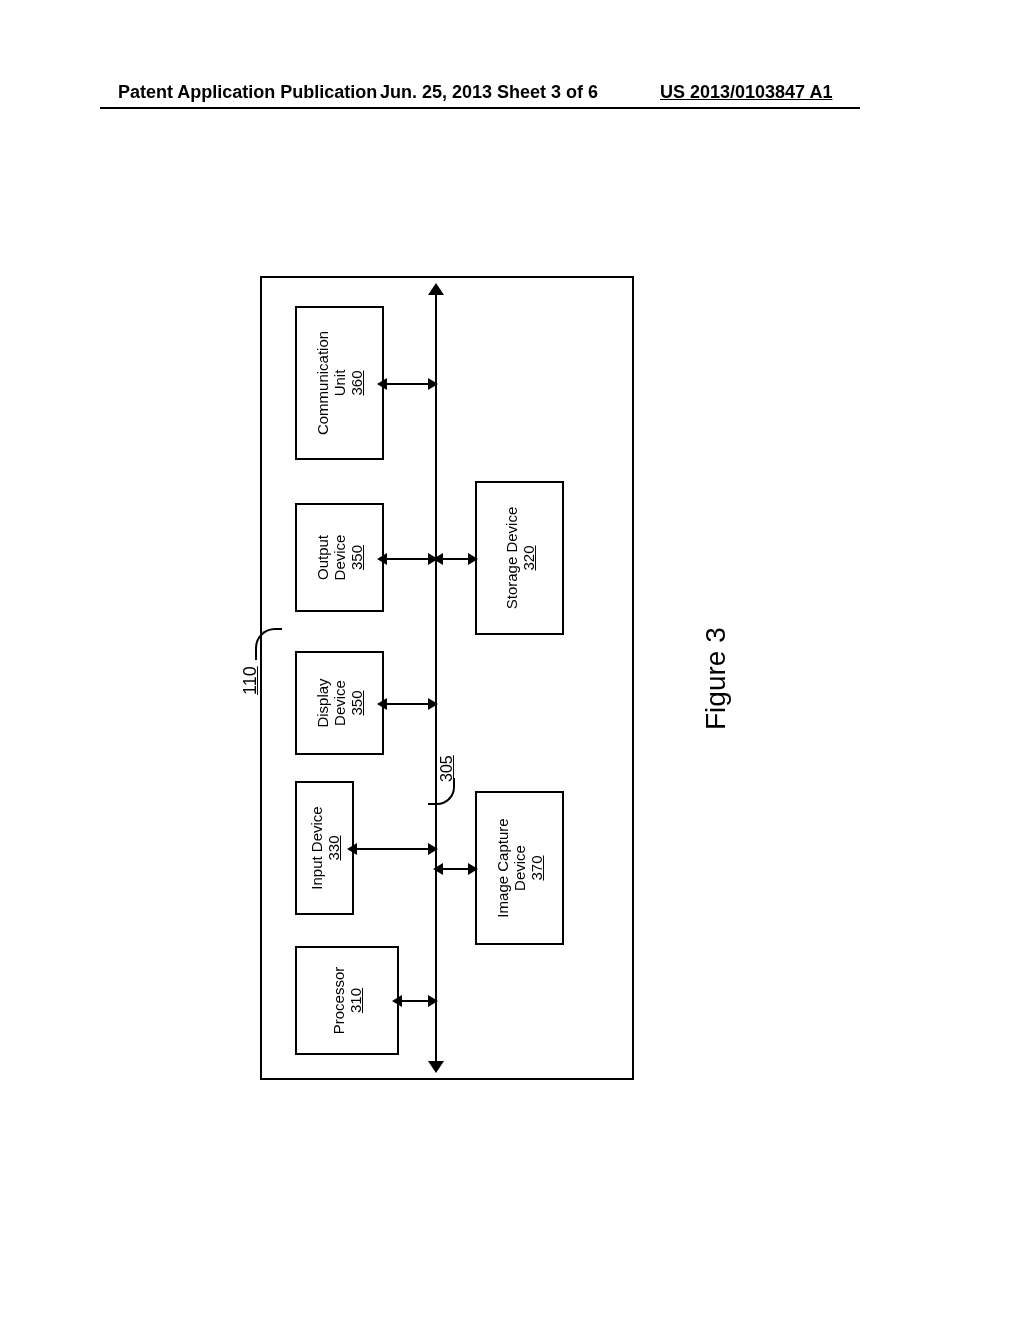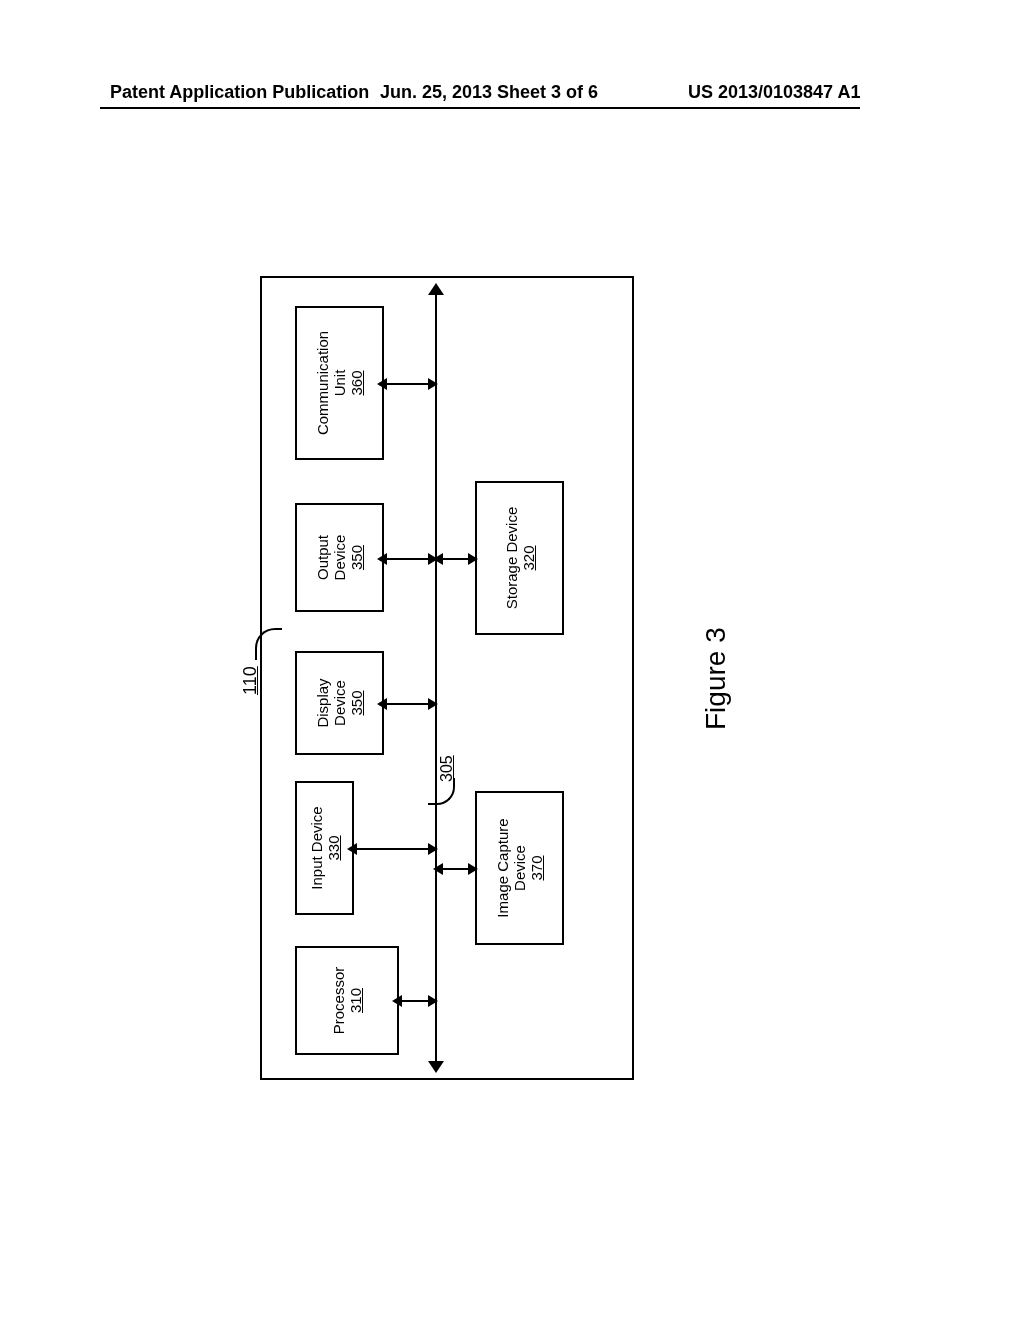--- a/index.html
+++ b/index.html
@@ -14,29 +14,30 @@
   .header {
     position: absolute;
     top: 82px;
     left: 0;
     width: 100%;
     font-weight: bold;
     font-size: 18px;
   }
   .header-left {
     position: absolute;
-    left: 110px;
+    left: 118px;
   }
   .header-middle {
     position: absolute;
     left: 380px;
   }
   .header-right {
     position: absolute;
-    left: 688px;
+    left: 660px;
+    text-decoration: underline;
   }
   .header-line {
     position: absolute;
     top: 107px;
     left: 100px;
     width: 760px;
     height: 2px;
     background: black;
   }
   .content-wrapper {

